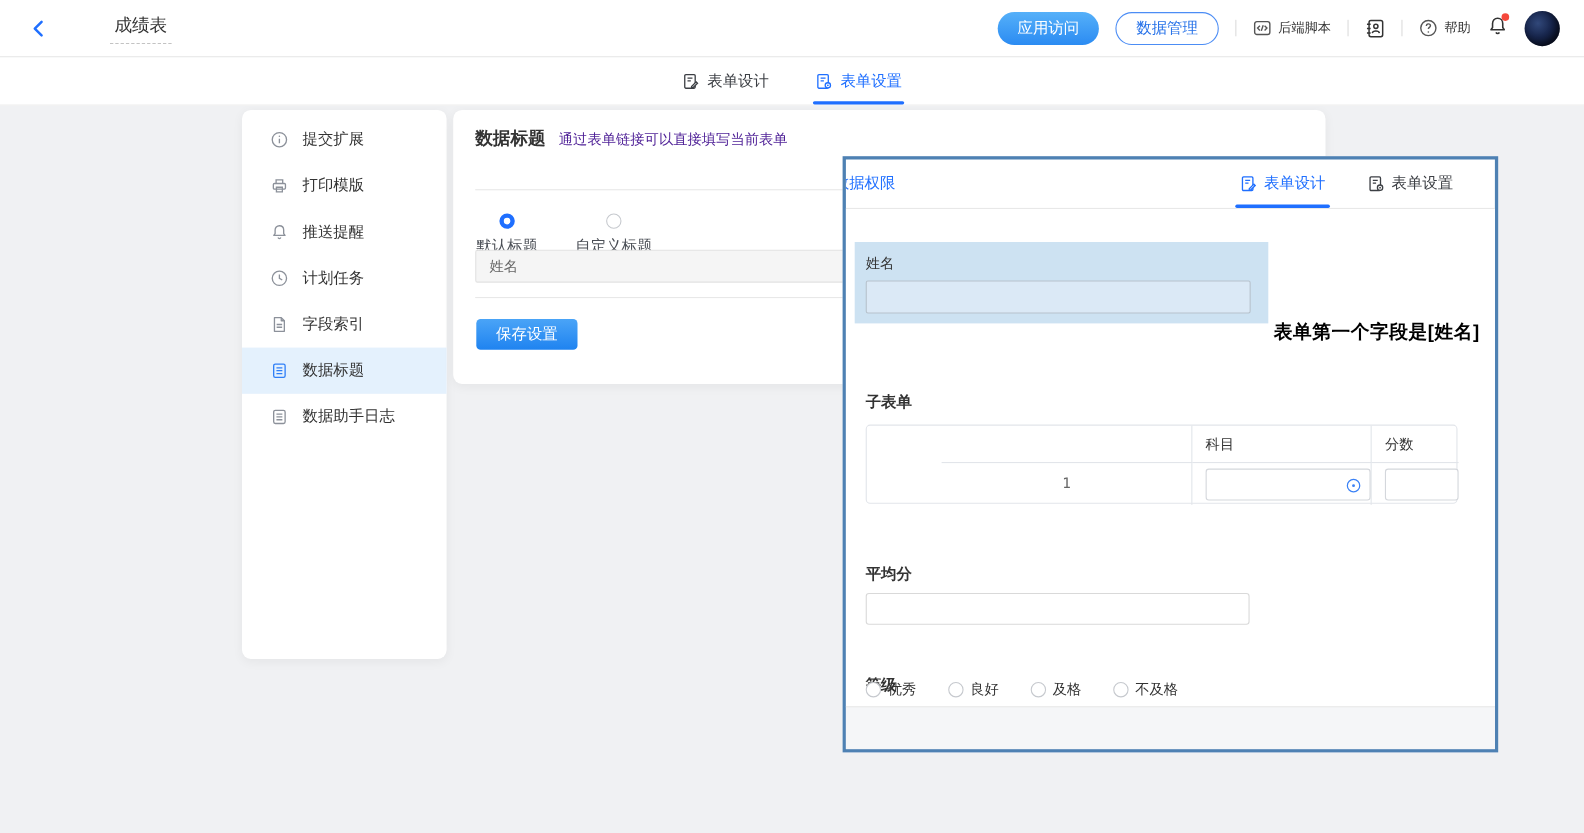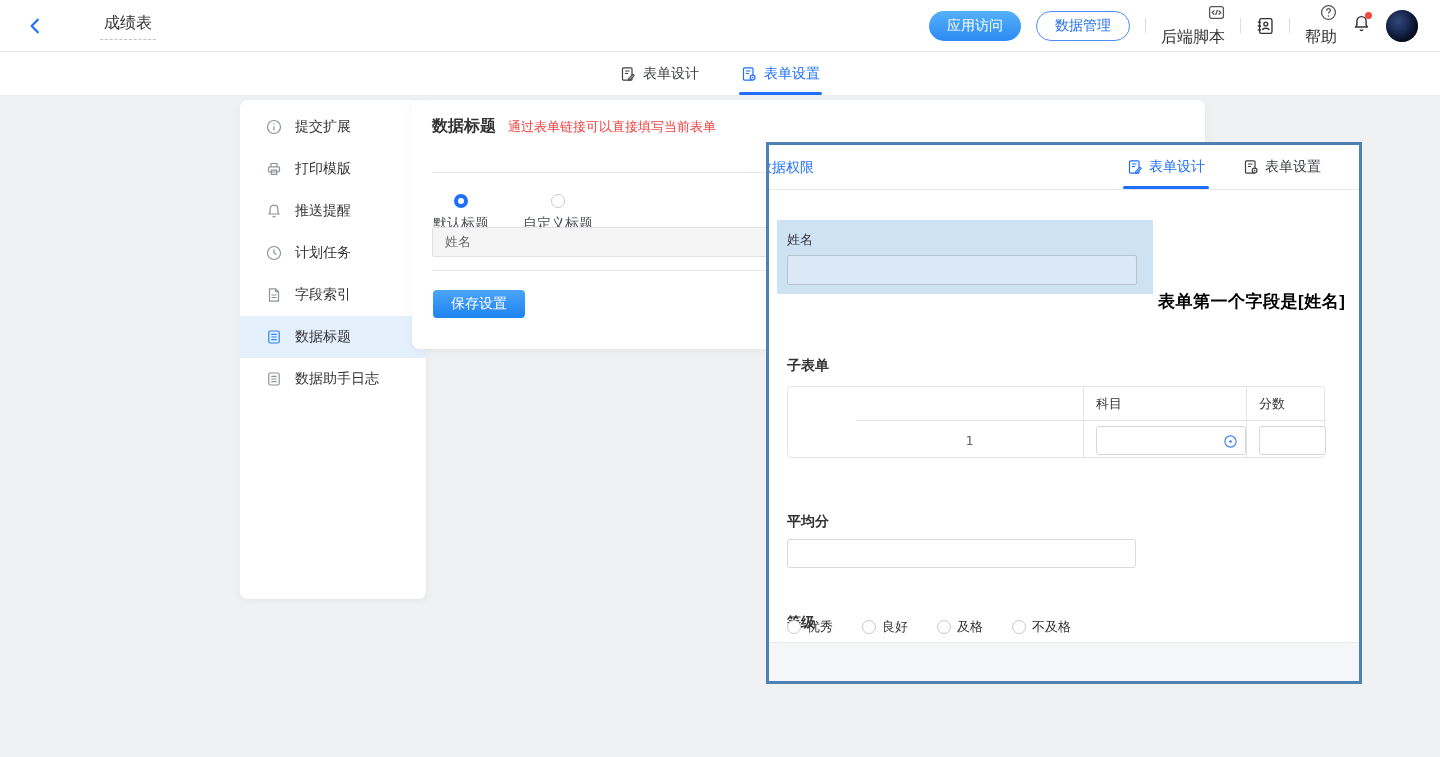--- a/index.html
+++ b/index.html
@@ -10,44 +10,44 @@
 
   
   .app-header { position:absolute; left:0; top:0; width:1440px; height:52px; background:#fff; border-bottom:1px solid #e9e9e9; display:flex; align-items:center; z-index:5;gap:40px; }
   .back-btn { margin-left:26px; color:#1f6fff; cursor:pointer; }
   .form-title { margin-left:16px; font-size:16px; color:#333; padding:2px 4px 5px 4px; border-bottom:1px dashed #c3c3c3; }
   .header-right { margin-left:auto; margin-right:22px; display:flex; align-items:center; gap:15px; }
   .pill { height:30px; border-radius:16px; font-size:14px; display:inline-flex; align-items:center; justify-content:center; padding:0 18px; cursor:pointer; }
   .pill-primary { background:linear-gradient(180deg,#55b0f9,#2b8bf2); color:#fff; border:none; }
   .pill-outline { background:#fff; color:#2470e8; border:1px solid #4c8df5; }
   .hdr-sep { width:1px; height:15px; background:#dcdcdc; }
-  .hdr-item { display:flex; align-items:flex-end; gap:6px; font-size:16px; color:#333; cursor:pointer;flex-direction:column; }
+  .hdr-item { display:flex; align-items:flex-start; gap:6px; font-size:12px; color:#333; cursor:pointer; }
   .hdr-item .icon { color:#555; }
   .bell-wrap { position:relative; cursor:pointer; color:#333; }
   .bell-dot { position:absolute; right:-1px; top:-2px; width:7px; height:7px; border-radius:50%; background:#f5483b; }
   .avatar { width:32px; height:32px; border-radius:50%; background:radial-gradient(circle at 38% 35%, #31487a 0%, #16244a 45%, #060b1c 100%); box-shadow:inset -3px -3px 6px rgba(0,0,0,.5); cursor:pointer; }
 
   
   .tabbar { position:absolute; left:0; top:52px; width:1440px; height:44px; background:#fff; border-bottom:1px solid #ededed; display:flex; align-items:stretch; justify-content:center; gap:42px; z-index:4; }
   .tab { display:flex; align-items:center; gap:7px; font-size:14px; color:#3c3f44; position:relative; cursor:pointer; }
   .tab.active { color:#1f6fff; }
   .tab.active::after { content:""; position:absolute; left:-2px; right:-2px; bottom:0; height:3px; background:#1f6fff; border-radius:2px; }
 
   
-  .side-card { position:absolute; left:220px; top:100px; width:186px; height:499px; background:#fff; border-radius:8px; box-shadow:0 2px 10px rgba(0,0,0,.05); padding-top:6px; z-index:1;margin-left:20px; }
+  .side-card { position:absolute; left:220px; top:100px; width:186px; height:499px; background:#fff; border-radius:8px; box-shadow:0 2px 10px rgba(0,0,0,.05); padding-top:6px; z-index:1; }
   .side-item { height:42px; display:flex; align-items:center; gap:13px; padding-left:26px; font-size:14px; color:#333; cursor:pointer; }
   .side-item .icon { color:#8c919a; }
   .side-item.active { background:#e4f1fd; }
   .side-item.active .icon { color:#2f7ff7; }
 
   
   .main-card { position:absolute; left:412px; top:100px; width:793px; height:249px; background:#fff; border-radius:8px; box-shadow:0 2px 10px rgba(0,0,0,.05); z-index:1; }
   .mp-title-row { position:absolute; left:20px; top:16px; display:flex; align-items:baseline; gap:12px; }
   .mp-title { font-size:16px; font-weight:bold; color:#333; }
-  .mp-subtitle { font-size:13px; color:#ef4444;font-family:Liberation Mono, monospace; }
+  .mp-subtitle { font-size:13px; color:#4c1d95;font-family:Liberation Mono, monospace; }
   .mp-divider { position:absolute; left:20px; right:20px; height:1px; background:#e8e8e8; }
   .mp-radios { position:absolute; left:21px; top:94px; display:flex; align-items:center; gap:34px; }
   .radio-opt { display:flex; align-items:center; gap:7px; font-size:14px; color:#4a4e55; cursor:pointer;flex-direction:column; }
   .radio-dot { width:14px; height:14px; border-radius:50%; background:#fff; border:1px solid #c6c9ce; }
   .radio-dot.checked { border:4px solid #1f6fff; }
   .mp-field { position:absolute; left:20px; top:127px; width:745px; height:30px; background:#f5f5f5; border:1px solid #e2e2e2; border-radius:2px; font-size:13px; color:#666; line-height:28px; padding-left:12px; }
   .mp-annotation { position:absolute; left:63px; top:157px; font-size:17px; font-weight:bold; color:#000; letter-spacing:.5px; z-index:2; }
   .save-btn { position:absolute; left:21px; top:190px; width:92px; height:28px; border:none; border-radius:4px; background:linear-gradient(180deg,#4aa4f7,#1f83f0); color:#fff; font-size:14px; cursor:pointer; font-family:inherit; }
 
   

